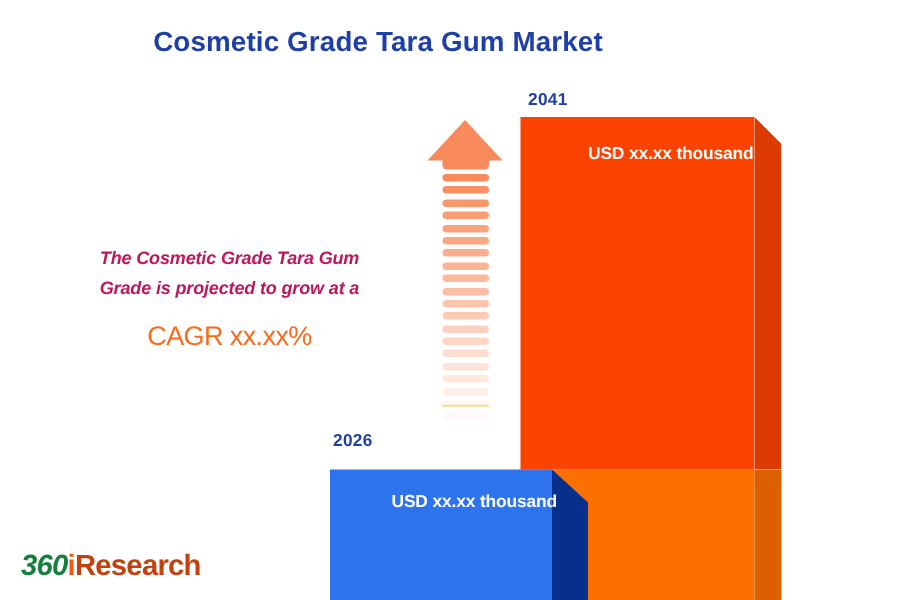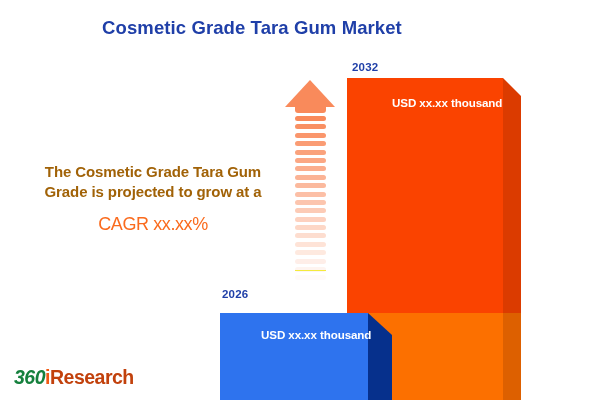--- a/index.html
+++ b/index.html
@@ -33,25 +33,26 @@
 
   
   .statement {
     position: absolute;
     left: 22px;
     top: 162px;
     width: 262px;
     text-align: center;
   }
   .statement-line {
-    font-size: 15px;
-    font-weight: bold;
-    color: #a16207;
+    font-size: 12px;
+    font-weight: bold;
+    color: #be185d;
     line-height: 20px;
     letter-spacing: -0.1px;
+    font-style: italic;
   }
   .cagr {
     margin-top: 7px;
     font-size: 18px;
     font-weight: normal;
     color: #FA6B1E;
     letter-spacing: -0.4px;
     line-height: 30px;
   }
 
@@ -247,21 +248,21 @@
   <div class="bar-2032-front"></div>
   <div class="bar-2032-front-lower"></div>
   <div class="bar-2032-side">
     <div class="bar-2032-side-top"></div>
     <div class="bar-2032-side-bottom"></div>
   </div>
 
   <div class="bar-2024-front"></div>
   <div class="bar-2024-side"></div>
 
-  <div class="year-label year-2032">2032</div>
+  <div class="year-label year-2032">2041</div>
   <div class="bar-value value-2032">USD xx.xx thousand</div>
 
   <div class="year-label year-2024">2026</div>
   <div class="bar-value value-2024">USD xx.xx thousand</div>
 
   <div class="logo">
     <span class="logo-360">360</span><span class="logo-i">i</span><span class="logo-research">Research</span>
   </div>
 
 </div>

